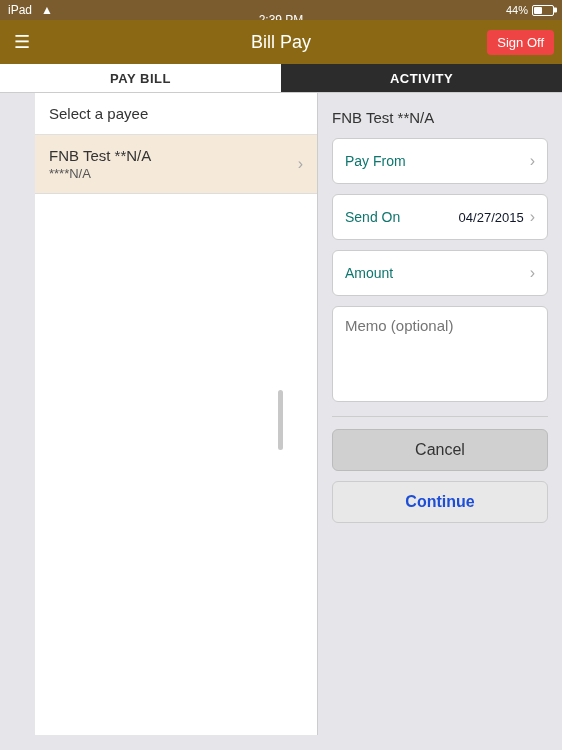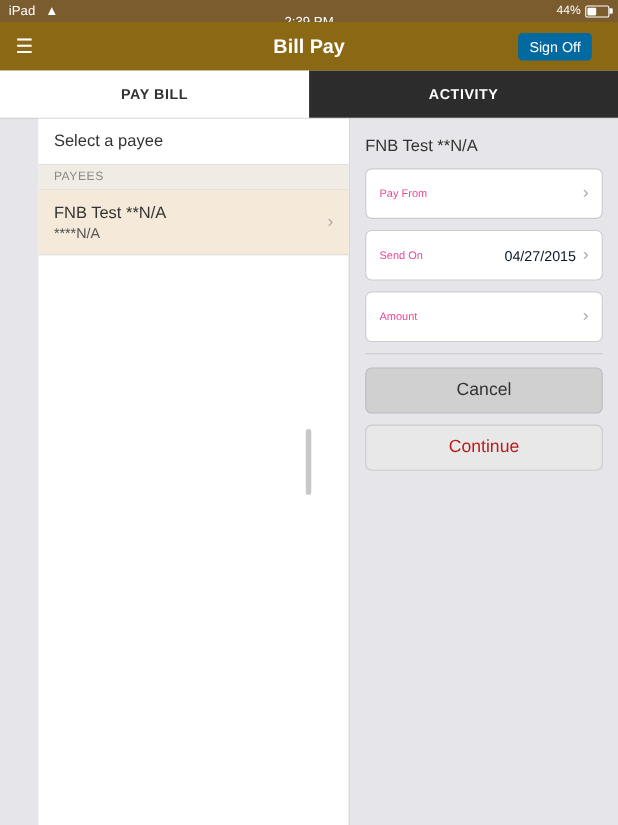--- a/index.html
+++ b/index.html
@@ -35,50 +35,50 @@
       background: #8b6914;
       height: 44px;
       display: flex;
       align-items: center;
       justify-content: center;
       position: relative;
     }
     .header-title {
       color: white;
       font-size: 18px;
-      font-weight: 700;
+      font-weight: 400;
     }
     .hamburger-btn {
       position: absolute;
       left: 10px;
       color: white;
       background: none;
       border: none;
       cursor: pointer;
       font-size: 18px;
       line-height: 1;
       padding: 4px;
     }
     .sign-off-btn {
       position: absolute;
-      right: 24px;
-      background: #0369a1;
+      right: 8px;
+      background: #ef4444;
       color: white;
       border: none;
       border-radius: 4px;
       padding: 5px 10px;
       font-size: 13px;
       cursor: pointer;
       margin-left: 17px;
     }
 
     
     .tab-bar {
       display: flex;
-      height: 44px;
+      height: 29px;
       border-bottom: 1px solid #ccc;
     }
     .tab {
       flex: 1;
       display: flex;
       align-items: center;
       justify-content: center;
       font-size: 13px;
       font-weight: 600;
       letter-spacing: 0.5px;
@@ -173,22 +173,22 @@
       border: 1px solid #ccc;
       border-radius: 6px;
       padding: 13px 12px;
       display: flex;
       align-items: center;
       justify-content: space-between;
       margin-bottom: 10px;
       cursor: pointer;
     }
     .field-label {
-      font-size: 10px;
-      color: #ec4899;
+      font-size: 14px;
+      color: #0f766e;
     }
     .field-value {
       display: flex;
       align-items: center;
       gap: 6px;
     }
     .field-date {
       font-size: 13px;
       color: #0f172a;
       margin-left: 12px;
@@ -241,23 +241,24 @@
       cursor: pointer;
       text-align: center;
     }
     .btn-continue {
       flex: 1;
       padding: 11px 0;
       background: #e8e8e8;
       border: 1px solid #ccc;
       border-radius: 6px;
       font-size: 16px;
-      color: #b91c1c;
+      color: #1d4ed8;
       cursor: pointer;
       text-align: center;
+      font-weight: bold;
     }
   </style>
 </head>
 <body>
 
 <div class="status-bar">
   <div class="status-left">
     <span>iPad</span>
     <span>▲</span>
   </div>
@@ -286,23 +287,20 @@
     <span>ACTIVITY</span>
   </button>
 </div>
 
 <div class="main-layout">
 
   <div class="left-panel">
     <div class="select-payee-section">
       <span>Select a payee</span>
     </div>
-    <div class="payees-header">
-      <span>PAYEES</span>
-    </div>
     <div class="payee-item">
       <div class="payee-info">
         <div class="payee-name">FNB Test **N/A</div>
         <div class="payee-account">****N/A</div>
       </div>
       <span class="payee-chevron">›</span>
     </div>
   </div>
 
   <div class="scroll-indicator"></div>
@@ -325,20 +323,23 @@
       </div>
     </div>
 
     <div class="form-field">
       <span class="field-label">Amount</span>
       <div class="field-value">
         <span class="field-chevron">›</span>
       </div>
     </div>
 
+    <div class="memo-field">
+      <textarea placeholder="Memo (optional)" style=""></textarea>
+    </div>
 
     <div class="divider-line"></div>
 
     <div class="action-buttons">
       <button class="btn-cancel">Cancel</button>
       <button class="btn-continue">Continue</button>
     </div>
   </div>
 
 </div>

